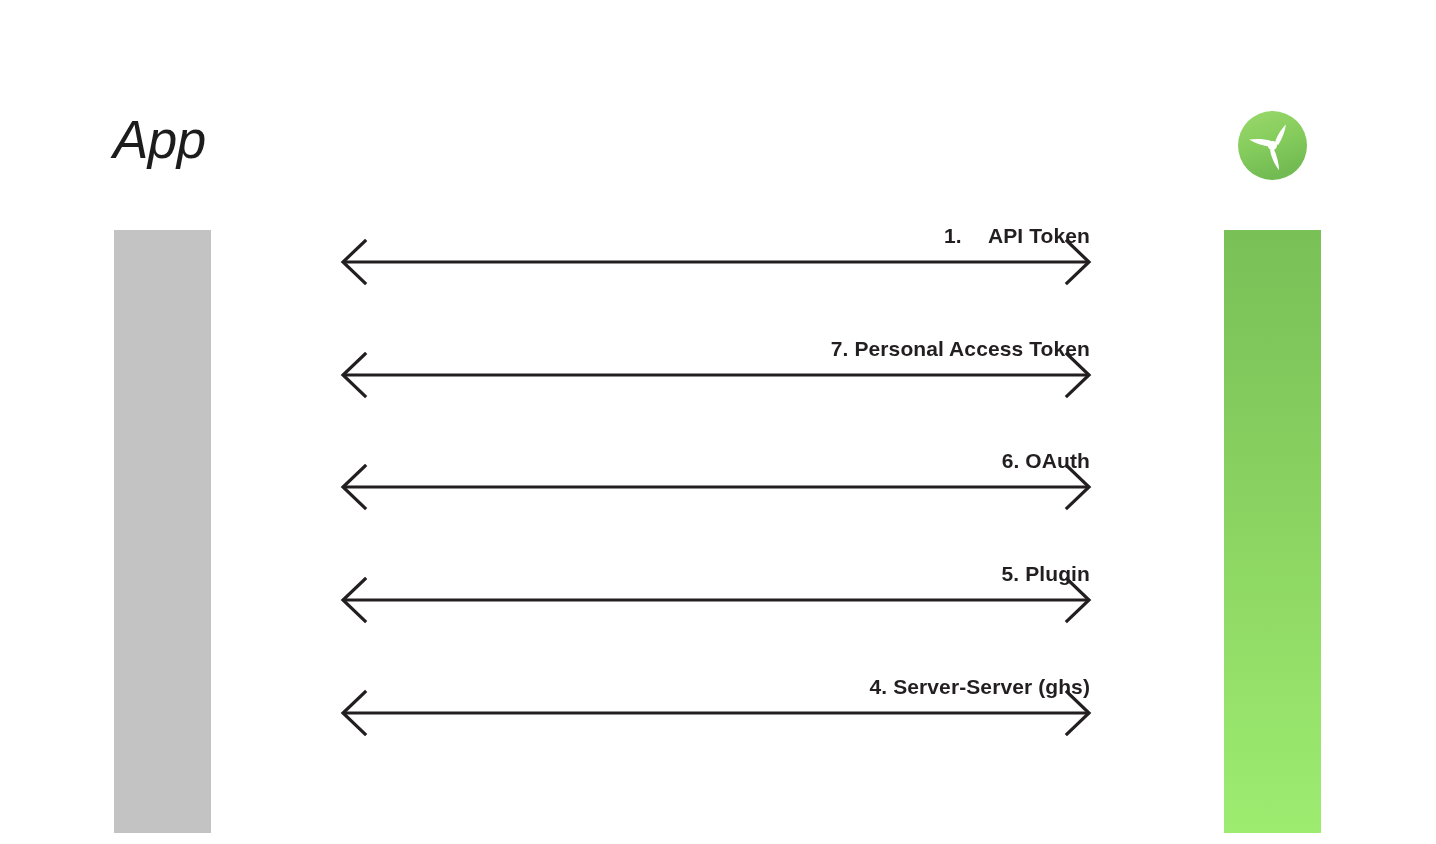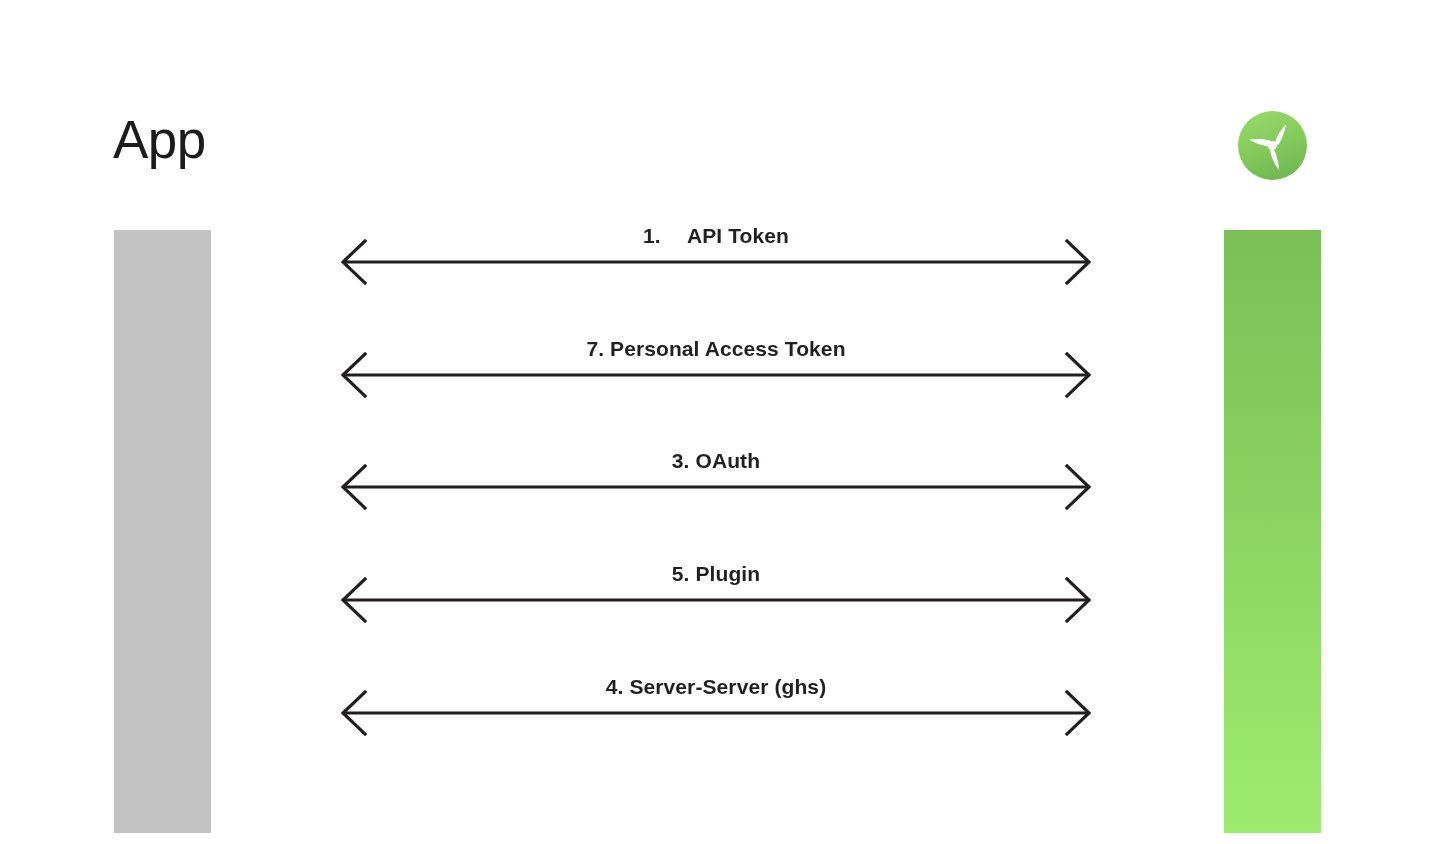--- a/index.html
+++ b/index.html
@@ -24,20 +24,21 @@
   .page-title {
     position: absolute;
     left: 113px;
     top: 112px;
     font-size: 53px;
     font-weight: 300;
     letter-spacing: -0.5px;
     color: #1c1c1c;
     line-height: 1.05;
     white-space: nowrap;
+    font-style: italic;
   }
 
   
   .lifeline {
     position: absolute;
     width: 97px;
     top: 230px;
     height: 603px;
   }
 
@@ -67,21 +68,21 @@
     left: 342px;
     width: 748px;
     height: 0;
   }
 
   .arrow-label {
     position: absolute;
     left: 0;
     width: 100%;
     bottom: 14px;
-    text-align: center;
+    text-align: right;
     font-size: 21px;
     font-weight: 700;
     color: #231f20;
     letter-spacing: 0.1px;
     white-space: pre;
     line-height: 1.2;
   }
 
   .arrow-svg {
     position: absolute;
@@ -139,21 +140,21 @@
   <div class="arrow-row" style="top:375px;">
     <div class="arrow-label">7. Personal Access Token</div>
     <svg class="arrow-svg" viewBox="0 0 756 52" xmlns="http://www.w3.org/2000/svg">
       <line x1="6" y1="26" x2="750" y2="26" stroke="#231f20" stroke-width="3.2"></line>
       <polyline points="27,5 5,26 27,47" fill="none" stroke="#231f20" stroke-width="3.2" stroke-linecap="square" stroke-linejoin="miter"></polyline>
       <polyline points="729,5 751,26 729,47" fill="none" stroke="#231f20" stroke-width="3.2" stroke-linecap="square" stroke-linejoin="miter"></polyline>
     </svg>
   </div>
 
   <div class="arrow-row" style="top:487px;">
-    <div class="arrow-label">3. OAuth</div>
+    <div class="arrow-label">6. OAuth</div>
     <svg class="arrow-svg" viewBox="0 0 756 52" xmlns="http://www.w3.org/2000/svg">
       <line x1="6" y1="26" x2="750" y2="26" stroke="#231f20" stroke-width="3.2"></line>
       <polyline points="27,5 5,26 27,47" fill="none" stroke="#231f20" stroke-width="3.2" stroke-linecap="square" stroke-linejoin="miter"></polyline>
       <polyline points="729,5 751,26 729,47" fill="none" stroke="#231f20" stroke-width="3.2" stroke-linecap="square" stroke-linejoin="miter"></polyline>
     </svg>
   </div>
 
   <div class="arrow-row" style="top:600px;">
     <div class="arrow-label">5. Plugin</div>
     <svg class="arrow-svg" viewBox="0 0 756 52" xmlns="http://www.w3.org/2000/svg">

